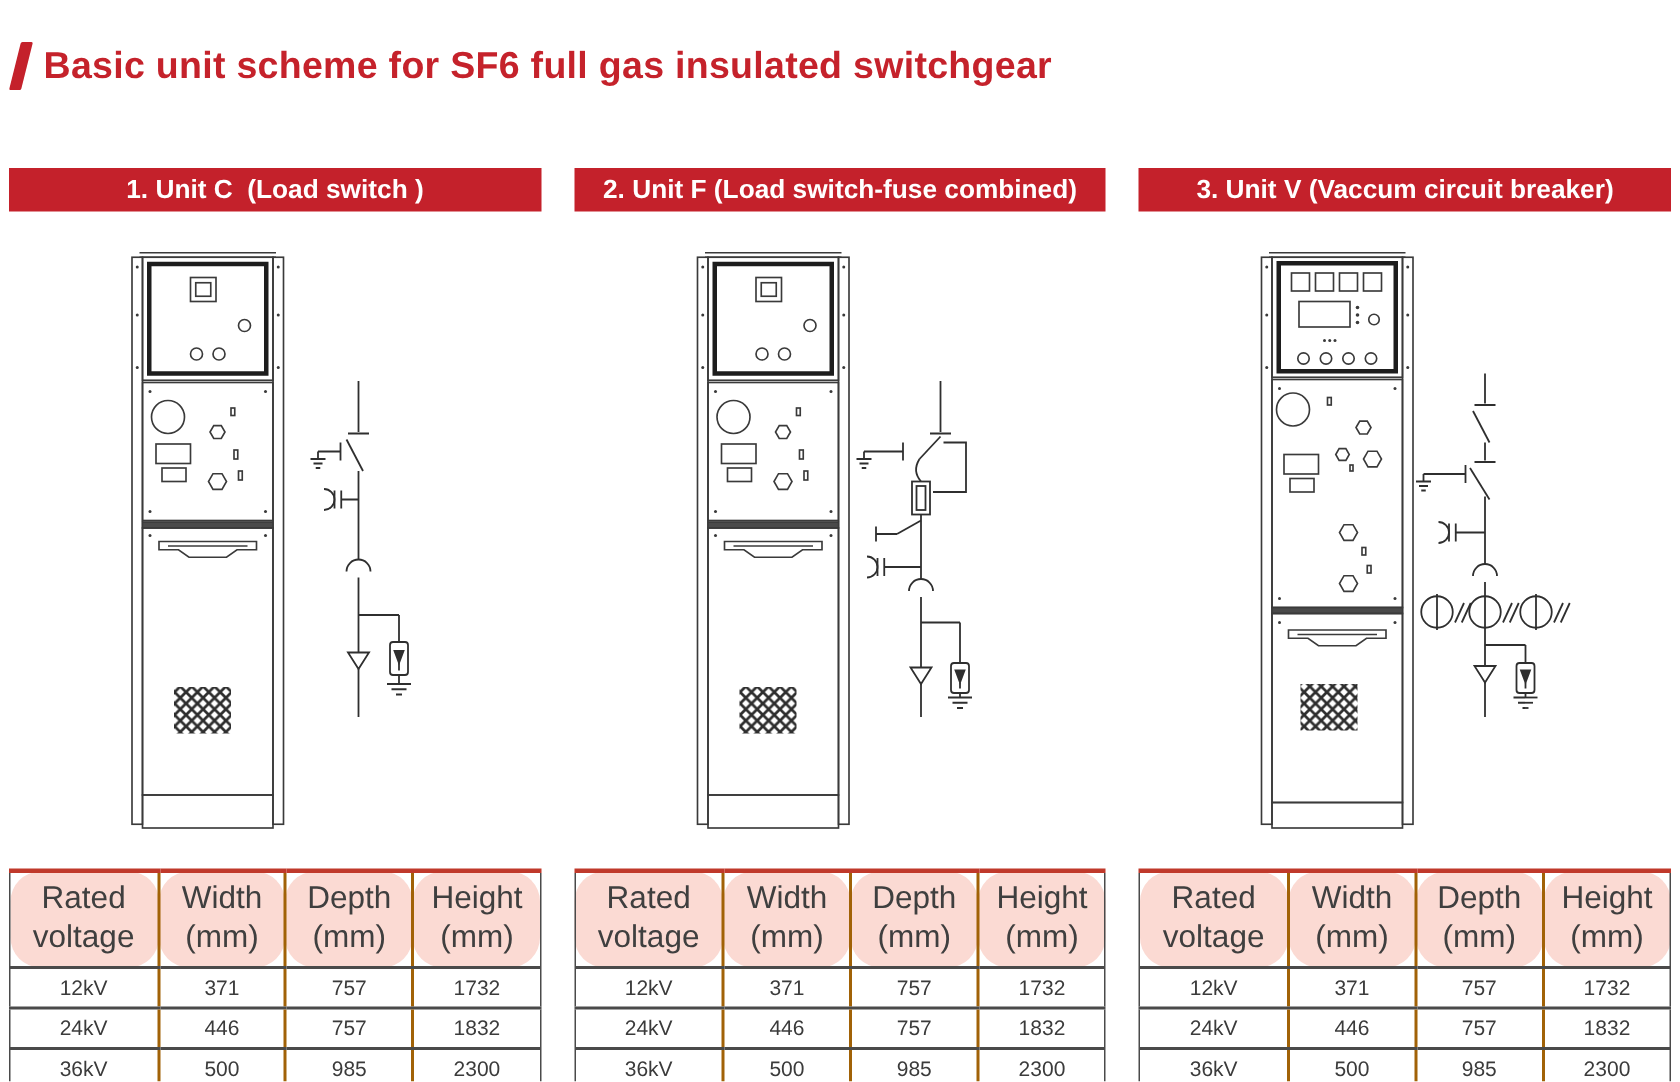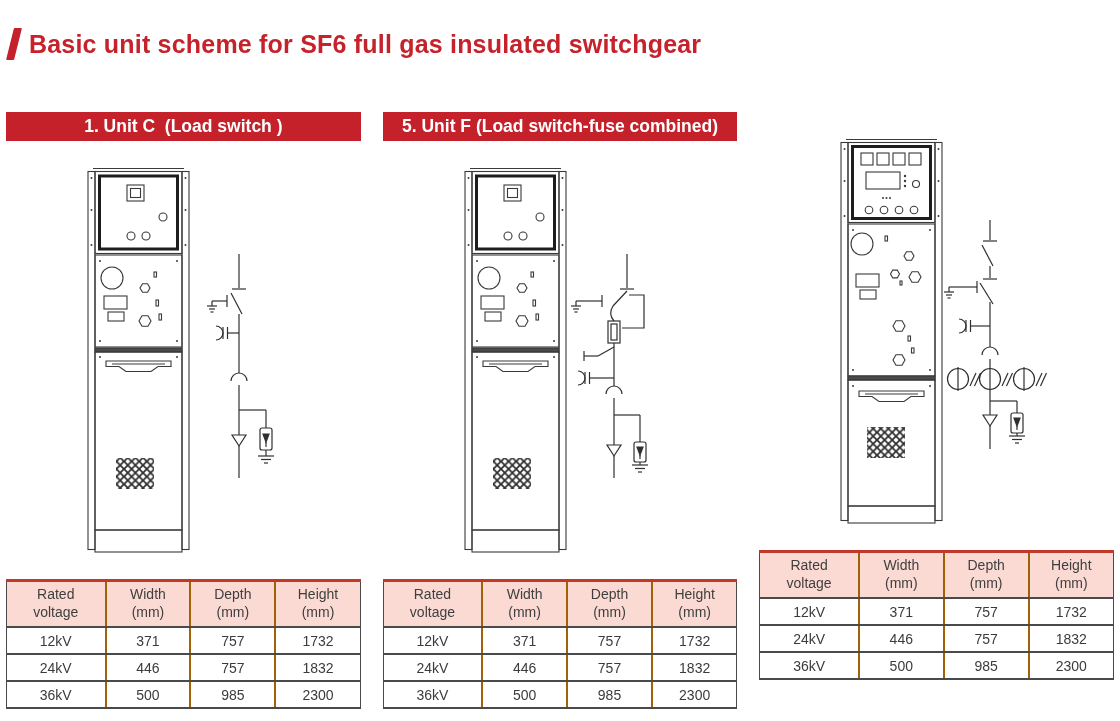--- a/index.html
+++ b/index.html
@@ -26,22 +26,22 @@
   .circuit-f { left:173px; }
   .circuit-v { left:178px; top:104px; }
 
   
   table.spec { width:100%; border-collapse:collapse; table-layout:fixed;
                border-left:1.5px solid #4a4a4a; border-right:1.5px solid #4a4a4a;
                border-bottom:2px solid #4a4a4a; }
   table.spec col.c0 { width:28%; }
   table.spec col.cx { width:24%; }
   table.spec th { background:#fbdad3; border-top:3.5px solid #c0392b; border-bottom:2.5px solid #4a4a4a;
-                  font-size:14px; font-weight:normal; color:#3f3f3f; line-height:1.25;
-                  padding:4px 0 5px; white-space:pre-line; }
+                  font-size:21px; font-weight:normal; color:#3f3f3f; line-height:1.25;
+                  padding:4px 0 5px; white-space:pre-line;border-radius:20px; }
   table.spec td { text-align:center; font-size:14px; color:#3b3b3b; padding:4.5px 0;
                   border-bottom:2px solid #4a4a4a; }
   table.spec th + th, table.spec td + td { border-left:2px solid #a16207; }
 </style>
 </head>
 <body>
 
 <svg width="0" height="0" style="position:absolute">
   <defs>
     <pattern id="ventpat" width="7.6" height="7.6" patternUnits="userSpaceOnUse">
@@ -177,21 +177,21 @@
             <td>36kV</td>
             <td>500</td>
             <td>985</td>
             <td>2300</td>
           </tr>
         </tbody>
       </table>
     </section>
 
     <section class="unit">
-      <div class="banner">5. Unit F (Load switch-fuse combined)</div>
+      <div class="banner">2. Unit F (Load switch-fuse combined)</div>
 
       <div class="figure">
         <svg class="cabinet-svg" width="105" height="390" viewBox="0 0 105 390">
           <g fill="none" stroke="#3a3a3a" stroke-width="1.1">
             <line x1="7" y1="3.5" x2="98" y2="3.5"></line>
               <line x1="7" y1="6.5" x2="98" y2="6.5"></line>
             <rect x="2" y="6.5" width="7" height="378"></rect>
               <rect x="96" y="6.5" width="7" height="378"></rect>
             <rect x="9" y="6.5" width="87" height="82"></rect>
             <rect x="13.5" y="11" width="78" height="73" stroke="#1d1d1d" stroke-width="3"></rect>
@@ -309,20 +309,21 @@
             <td>36kV</td>
             <td>500</td>
             <td>985</td>
             <td>2300</td>
           </tr>
         </tbody>
       </table>
     </section>
 
     <section class="unit">
+      <div class="banner">3. Unit V (Vaccum circuit breaker)</div>
 
       <div class="figure">
         <svg class="cabinet-svg" width="105" height="390" viewBox="0 0 105 390">
           <g fill="none" stroke="#3a3a3a" stroke-width="1.1">
             <line x1="7" y1="3.5" x2="98" y2="3.5"></line>
               <line x1="7" y1="6.5" x2="98" y2="6.5"></line>
             <rect x="2" y="6.5" width="7" height="378"></rect>
               <rect x="96" y="6.5" width="7" height="378"></rect>
             <rect x="9" y="6.5" width="87" height="80"></rect>
             <rect x="13.5" y="10.5" width="78" height="72" stroke="#1d1d1d" stroke-width="3"></rect>

